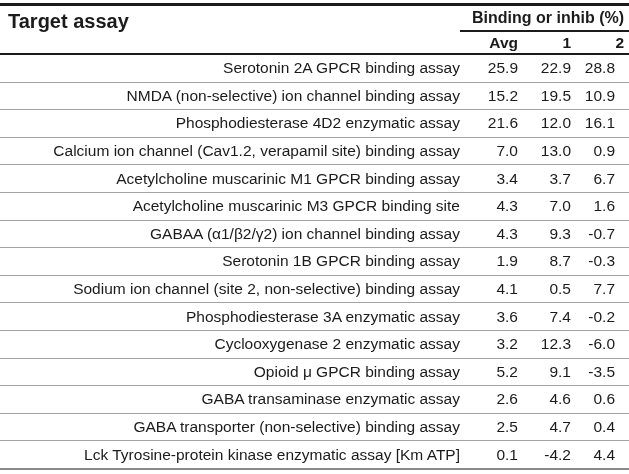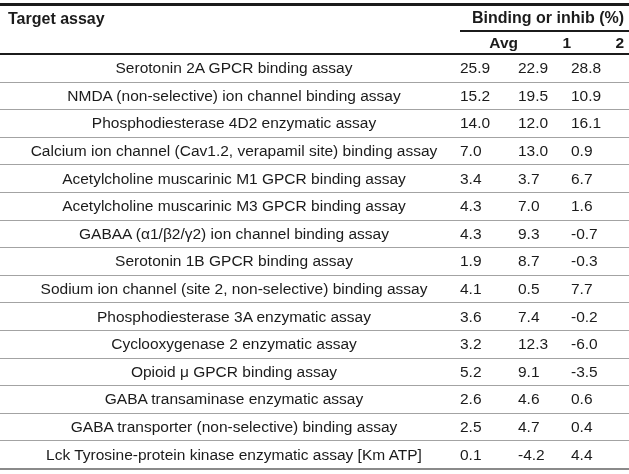--- a/index.html
+++ b/index.html
@@ -27,21 +27,21 @@
   col.c-v2    { width: 58px; }
 
   thead th {
     font-weight: bold;
     padding: 0;
   }
   th.assay-head {
     text-align: left;
     vertical-align: top;
     padding: 4px 0 0 8px;
-    font-size: 16px;
+    font-size: 20px;
     border-bottom: 2px solid #1b1b1b;
   }
   th.group-head {
     text-align: right;
     vertical-align: middle;
     height: 24px;
     font-size: 16px;
     padding-right: 5px;
     border-bottom: 2px solid #1b1b1b;
   }
@@ -57,24 +57,25 @@
   tbody td {
     height: 26.6px;
     font-size: 15.5px;
     border-bottom: 1px solid #a3a3a3;
     padding: 0;
     vertical-align: middle;
     white-space: nowrap;
     overflow: hidden;
   }
   td.assay {
-    text-align: center;
+    text-align: right;
     padding-left: 8px;
   }
   td.num {
+    text-align: right;
   }
   td.num.last {
     padding-right: 14px;
   }
   tbody tr:last-child td {
     border-bottom: 2px solid #8a8a8a;
   }
 </style>
 </head>
 <body>
@@ -106,38 +107,38 @@
         <td class="num last">28.8</td>
       </tr>
       <tr>
         <td class="assay">NMDA (non-selective) ion channel binding assay</td>
         <td class="num">15.2</td>
         <td class="num">19.5</td>
         <td class="num last">10.9</td>
       </tr>
       <tr>
         <td class="assay">Phosphodiesterase 4D2 enzymatic assay</td>
-        <td class="num">14.0</td>
+        <td class="num">21.6</td>
         <td class="num">12.0</td>
         <td class="num last">16.1</td>
       </tr>
       <tr>
         <td class="assay">Calcium ion channel (Cav1.2, verapamil site) binding assay</td>
         <td class="num">7.0</td>
         <td class="num">13.0</td>
         <td class="num last">0.9</td>
       </tr>
       <tr>
         <td class="assay">Acetylcholine muscarinic M1 GPCR binding assay</td>
         <td class="num">3.4</td>
         <td class="num">3.7</td>
         <td class="num last">6.7</td>
       </tr>
       <tr>
-        <td class="assay">Acetylcholine muscarinic M3 GPCR binding assay</td>
+        <td class="assay">Acetylcholine muscarinic M3 GPCR binding site</td>
         <td class="num">4.3</td>
         <td class="num">7.0</td>
         <td class="num last">1.6</td>
       </tr>
       <tr>
         <td class="assay">GABAA (α1/β2/γ2) ion channel binding assay</td>
         <td class="num">4.3</td>
         <td class="num">9.3</td>
         <td class="num last">-0.7</td>
       </tr>

